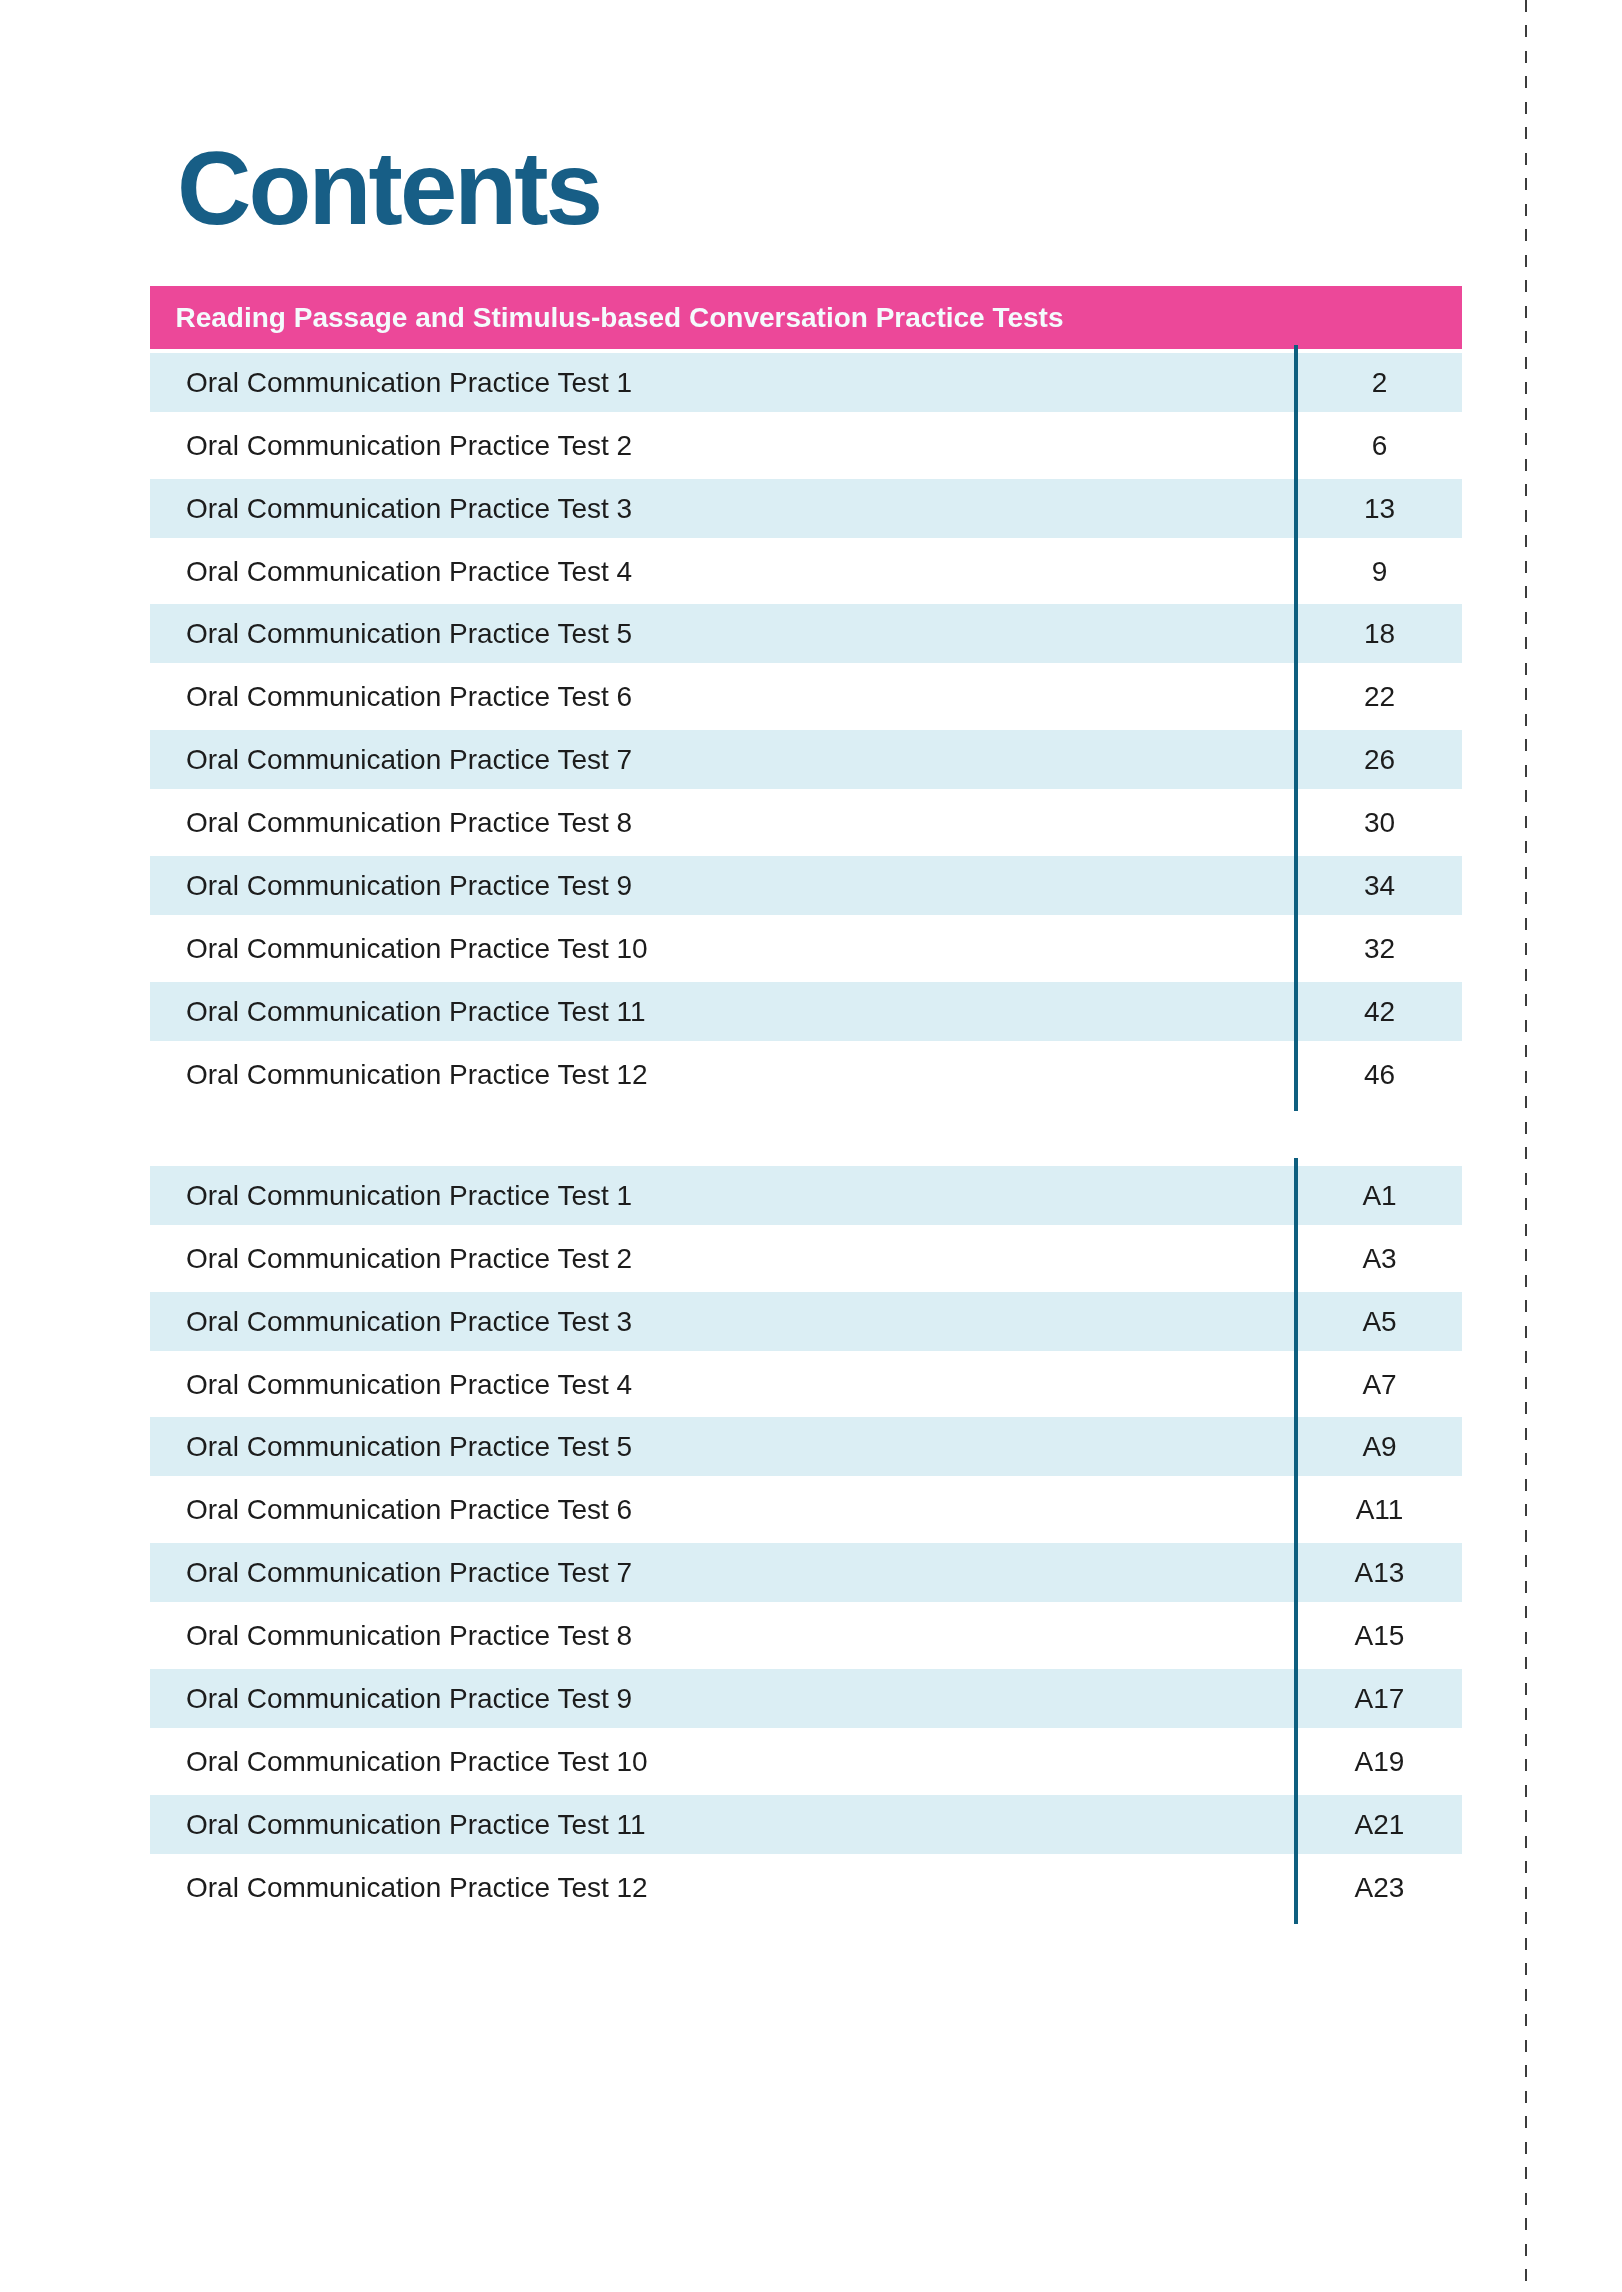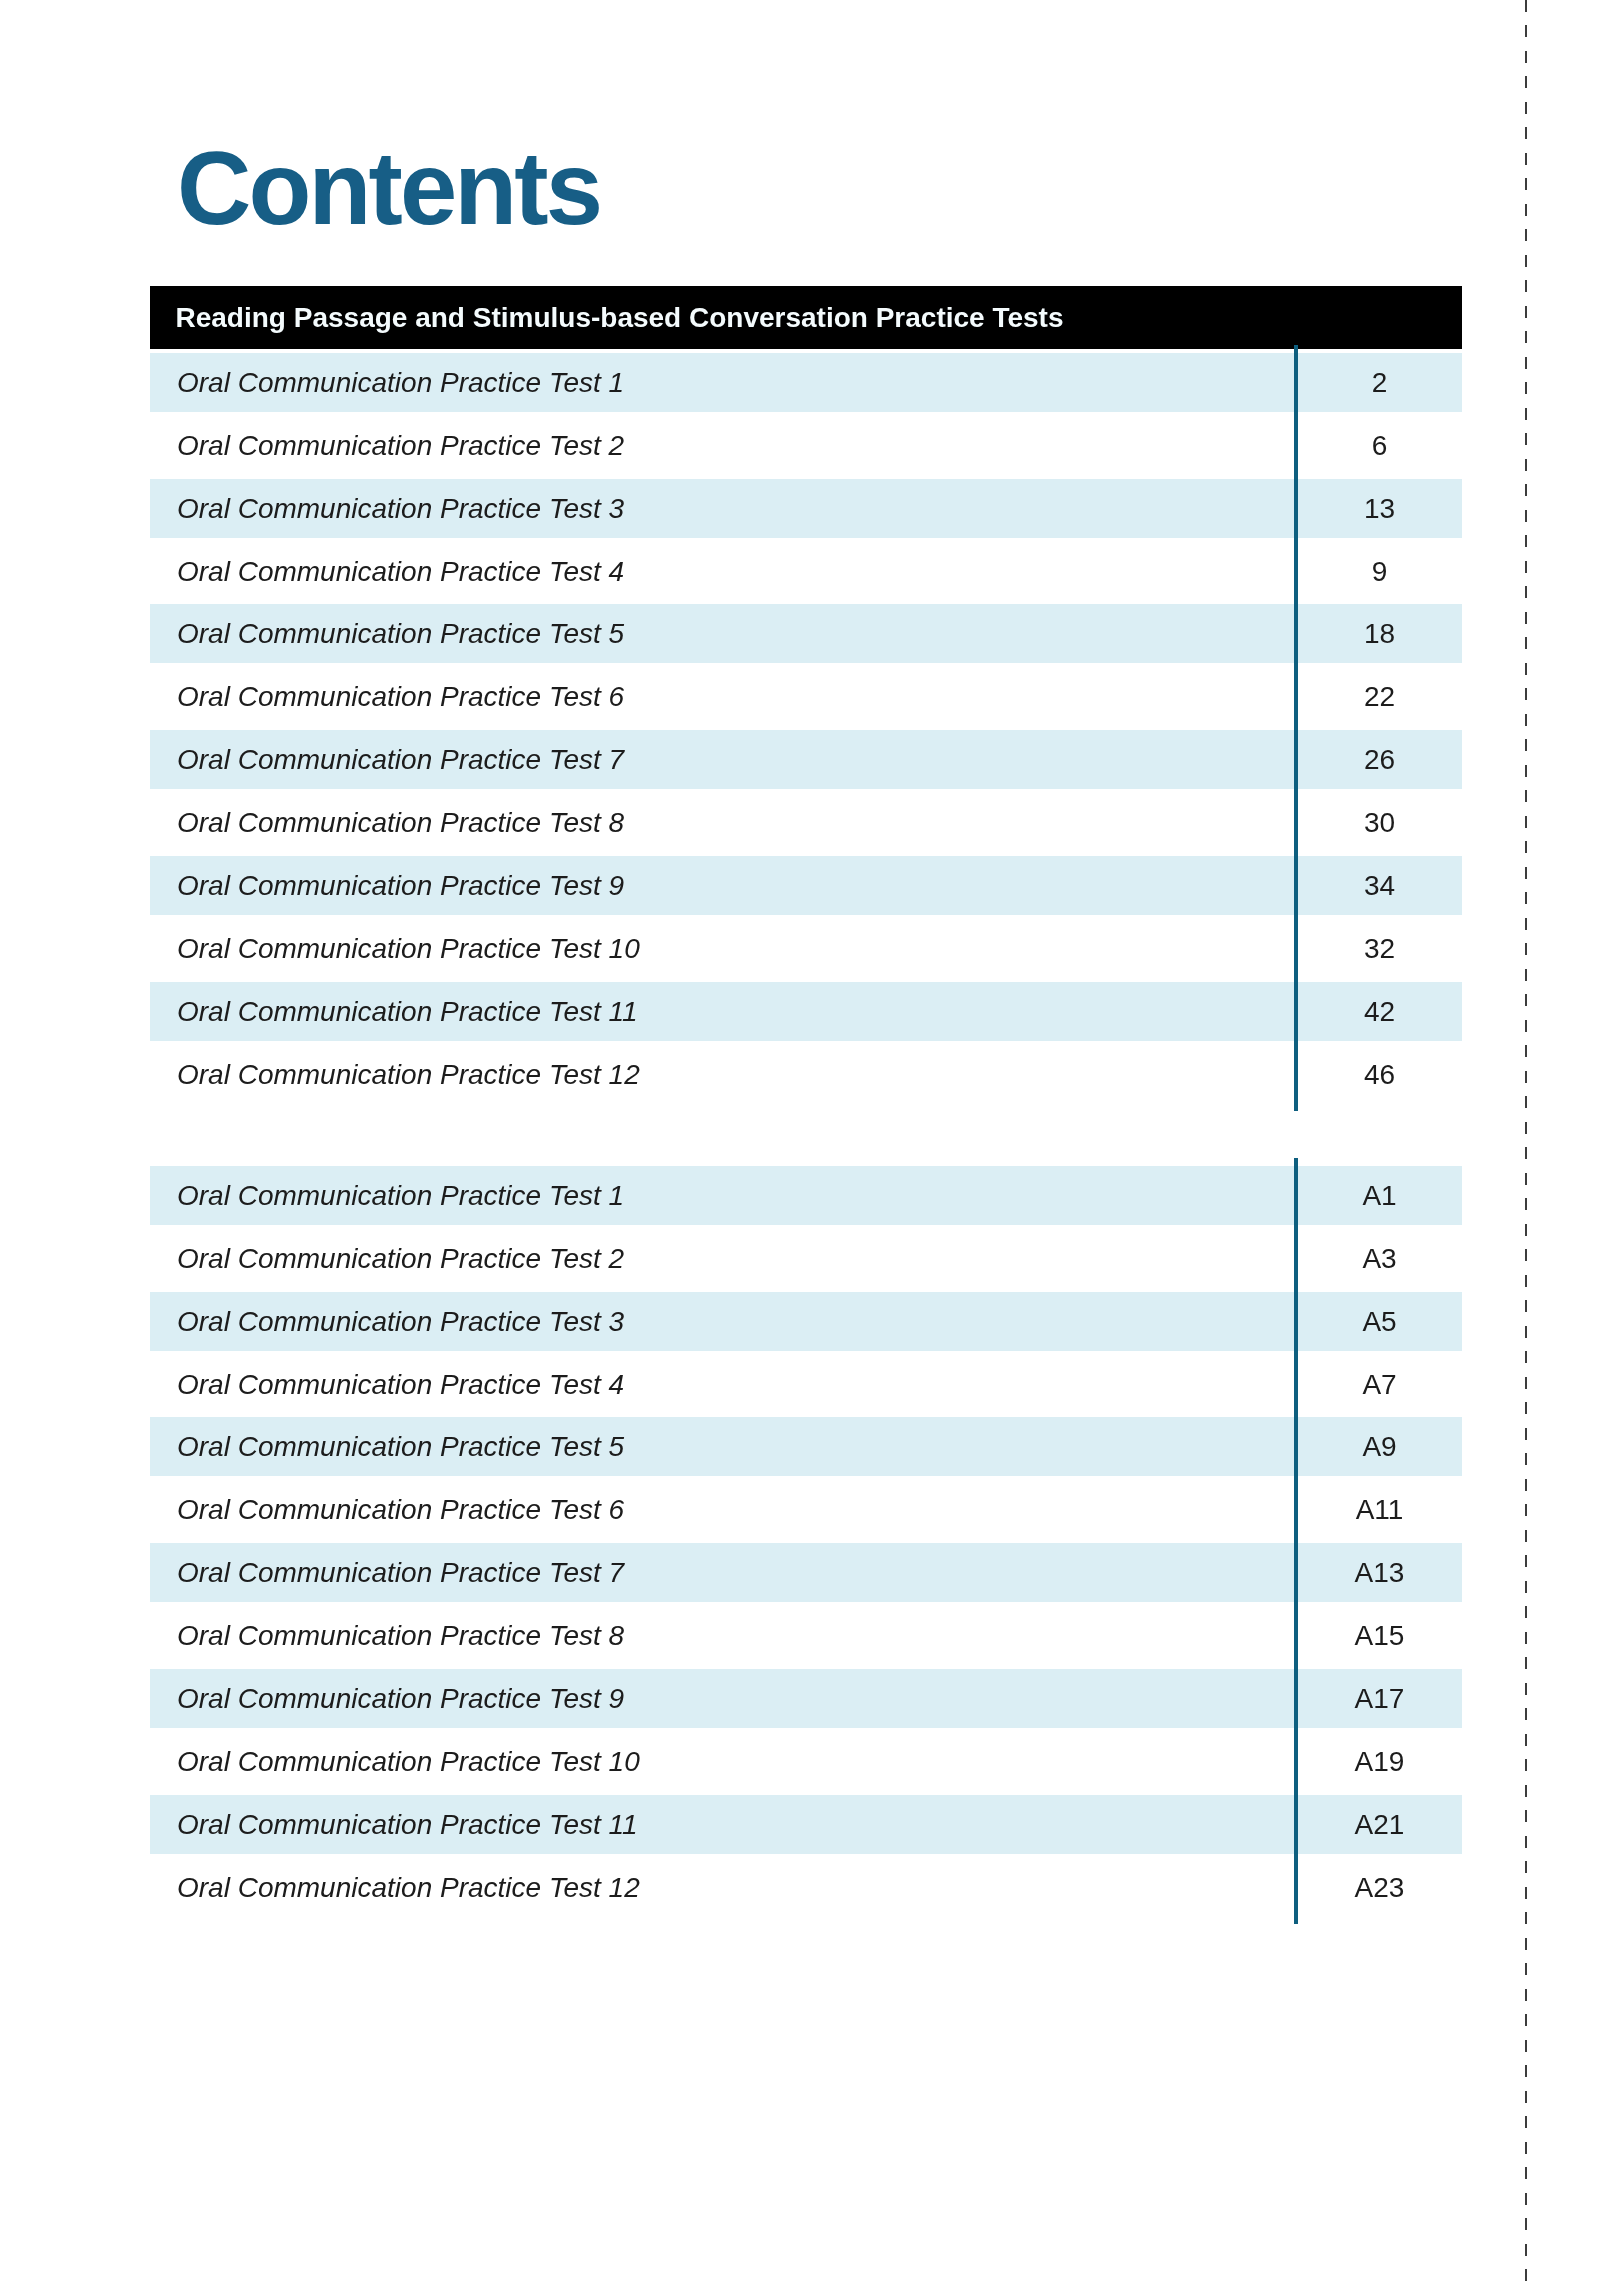--- a/index.html
+++ b/index.html
@@ -40,47 +40,46 @@
     position: absolute;
     left: 150px;
     width: 1312px;
   }
   .toc-section.first  { top: 286px; }
   .toc-section.second { top: 1162px; }
 
   .section-header {
     height: 63px;
     line-height: 63px;
-    background: #000000;
+    background: #ec4899;
     color: #f4fbfd;
     font-weight: bold;
     font-size: 28px;
     padding-left: 25.5px;
     white-space: nowrap;
     overflow: hidden;
   }
 
   .rows { margin-top: 3.9px; position: relative; }
 
   .toc-row {
     display: flex;
     height: 59px;
     margin-bottom: 3.9px;
     background: transparent;
   }
   .toc-row:nth-child(even) { background: #dbeef4; }
 
   .toc-row .row-label {
     flex: 1;
-    padding-left: 27px;
+    padding-left: 36px;
     font-size: 28px;
     line-height: 59px;
     white-space: nowrap;
     overflow: hidden;
-    font-style: italic;
   }
   .toc-row .row-page {
     width: 165px;
     text-align: center;
     font-size: 28px;
     line-height: 59px;
   }
 
   .column-divider {
     position: absolute;

